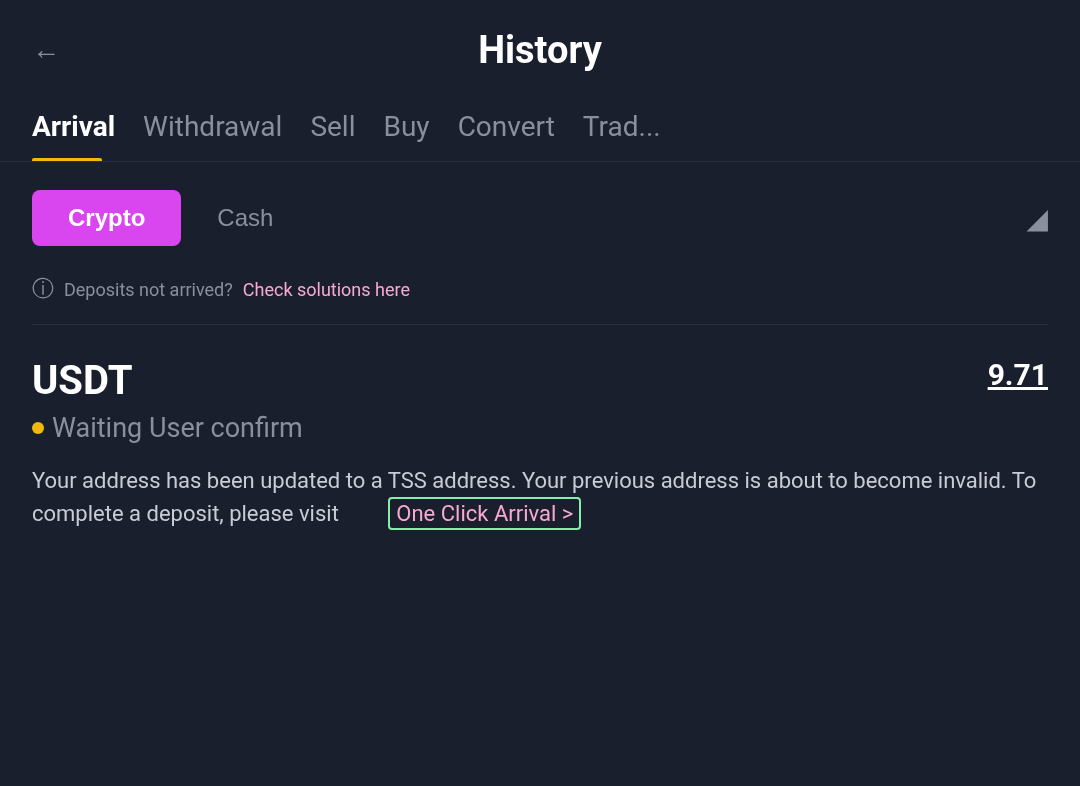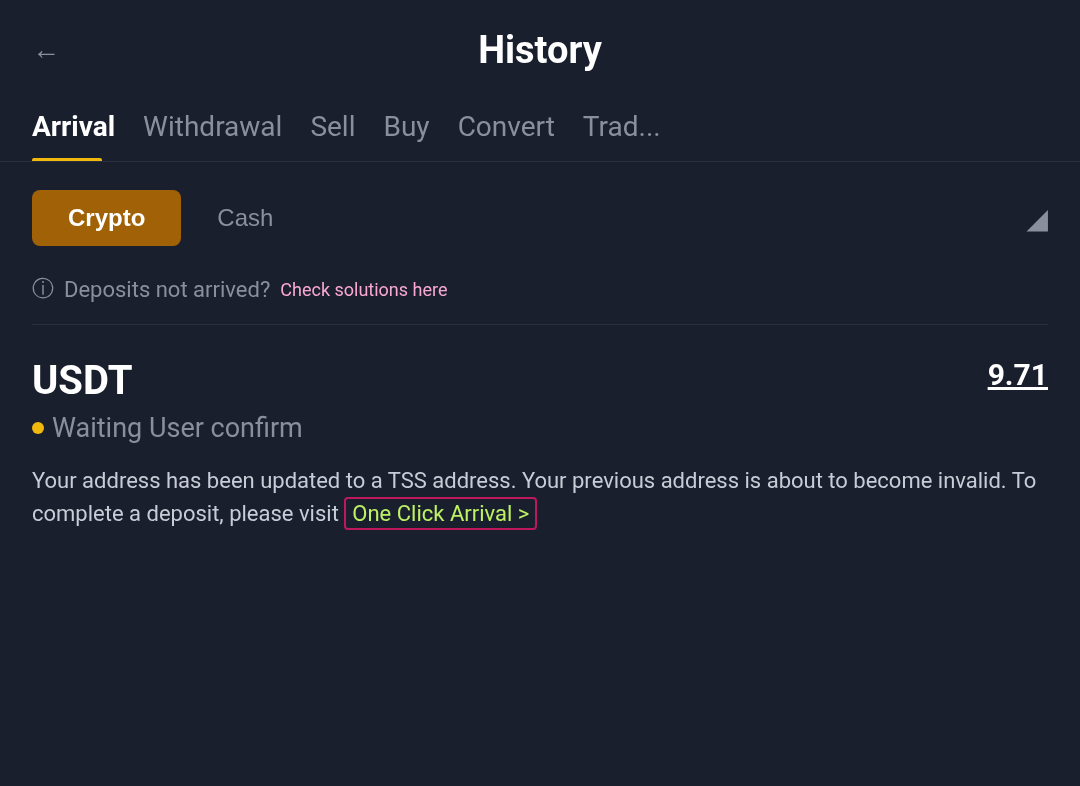--- a/index.html
+++ b/index.html
@@ -94,21 +94,21 @@
 
     .filter-btn {
       padding: 14px 36px;
       font-size: 24px;
       border: none;
       cursor: pointer;
       border-radius: 8px;
     }
 
     .filter-btn.active {
-      background-color: #a16207;
+      background-color: #d946ef;
       color: #ffffff;
       font-weight: 600;
     }
 
     .filter-btn.inactive {
       background-color: transparent;
       color: #8a8f9e;
     }
 
     .filter-icon {
@@ -123,21 +123,21 @@
       padding: 0 32px 20px;
       gap: 10px;
     }
 
     .notice-icon {
       color: #8a8f9e;
       font-size: 22px;
     }
 
     .notice-text {
-      font-size: 22px;
+      font-size: 18px;
       color: #8a8f9e;
     }
 
     .notice-link {
       color: #f9a8d4;
       font-size: 18px;
       cursor: pointer;
     }
 
     .divider {
@@ -199,26 +199,27 @@
 
     .transaction-message {
       font-size: 22px;
       color: #c8ccd6;
       line-height: 1.5;
       margin-bottom: 4px;
     }
 
     .one-click-link {
       display: inline;
-      color: #bef264;
+      color: #f9a8d4;
       font-size: 22px;
       cursor: pointer;
-      border: 2px solid #be185d;
+      border: 2px solid #86efac;
       padding: 2px 6px;
       border-radius: 4px;
+      margin-left: 44px;
     }
   </style>
 </head>
 <body>
 
 <div class="header">
   <button class="back-btn">
     <span>←</span>
   </button>
   <h1 class="page-title">History</h1>

